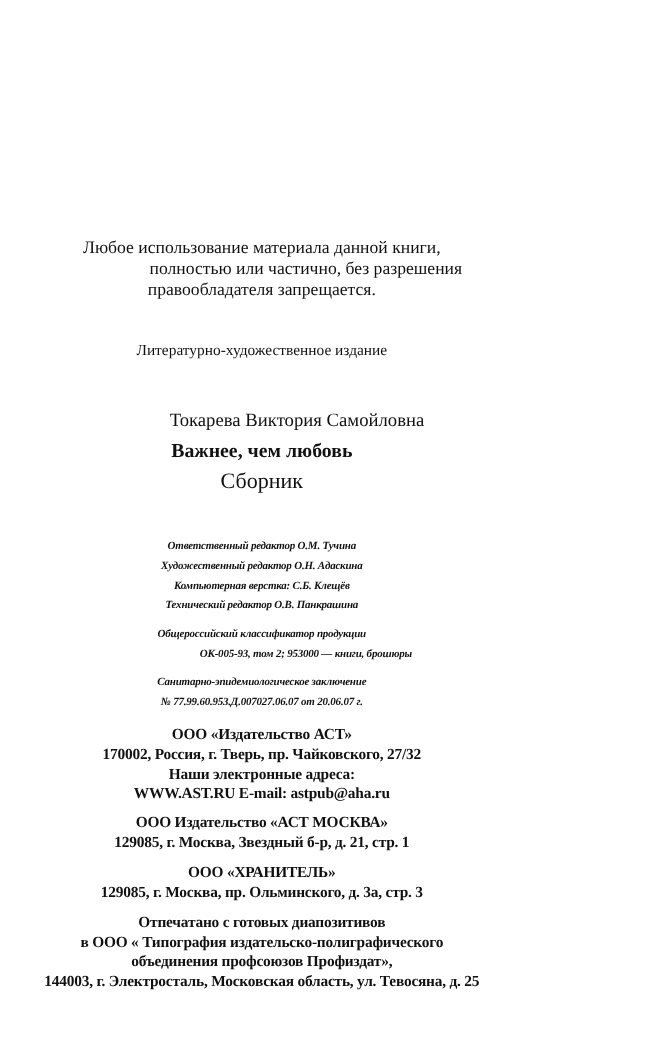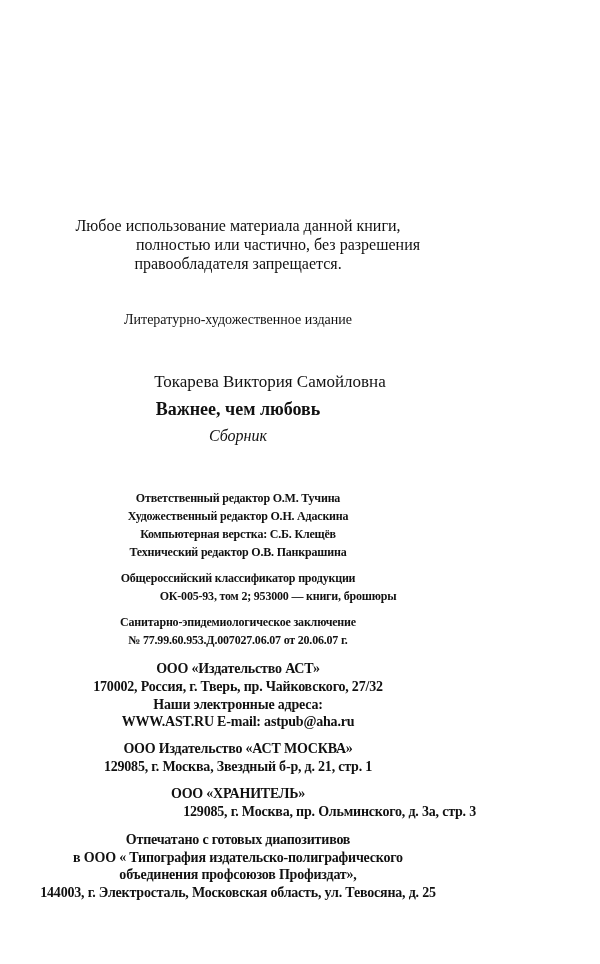--- a/index.html
+++ b/index.html
@@ -16,22 +16,22 @@
       position: absolute;
       left: 0; width: 476px;
       text-align: center;
       white-space: nowrap;
       line-height: 1;
     }
     .copyright { font-size: 16px; }
     .genre { font-size: 14px; }
     .author { font-size: 17px; padding-left: 32px; }
     .title { font-size: 18px; font-weight: bold; }
-    .subtitle { font-size: 16px; font-style: italic; }
-    .credits { font-size: 12px; font-weight: bold; letter-spacing: -0.2px; }
+    .subtitle { font-size: 20px; }
+    .credits { font-size: 10px; font-weight: bold; letter-spacing: -0.2px; font-style: italic; }
     .imprint { font-size: 14px; font-weight: bold; letter-spacing: -0.2px; }
   </style>
 </head>
 <body>
 
 <div class="page">
 
   <div>
     <div class="line copyright" style="top:218px;">Любое использование материала данной книги,</div>
     <div class="line copyright" style="top:237px;margin-left:40px;">полностью или частично, без разрешения</div>
@@ -68,21 +68,21 @@
     <div class="line imprint" style="top:715px;">WWW.AST.RU E-mail: astpub@aha.ru</div>
   </div>
 
   <div>
     <div class="line imprint" style="top:742px;">ООО Издательство «АСТ МОСКВА»</div>
     <div class="line imprint" style="top:760px;">129085, г. Москва, Звездный б-р, д. 21, стр. 1</div>
   </div>
 
   <div>
     <div class="line imprint" style="top:787px;">ООО «ХРАНИТЕЛЬ»</div>
-    <div class="line imprint" style="top:805px;text-align:right;">129085, г. Москва, пр. Ольминского, д. 3а, стр. 3</div>
+    <div class="line imprint" style="top:805px;">129085, г. Москва, пр. Ольминского, д. 3а, стр. 3</div>
   </div>
 
   <div>
     <div class="line imprint" style="top:833px;text-align:center;">Отпечатано с готовых диапозитивов</div>
     <div class="line imprint" style="top:851px;">в ООО « Типография издательско-полиграфического</div>
     <div class="line imprint" style="top:868px;">объединения профсоюзов Профиздат»,</div>
     <div class="line imprint" style="top:886px;">144003, г. Электросталь, Московская область, ул. Тевосяна, д. 25</div>
   </div>
 
 </div>

